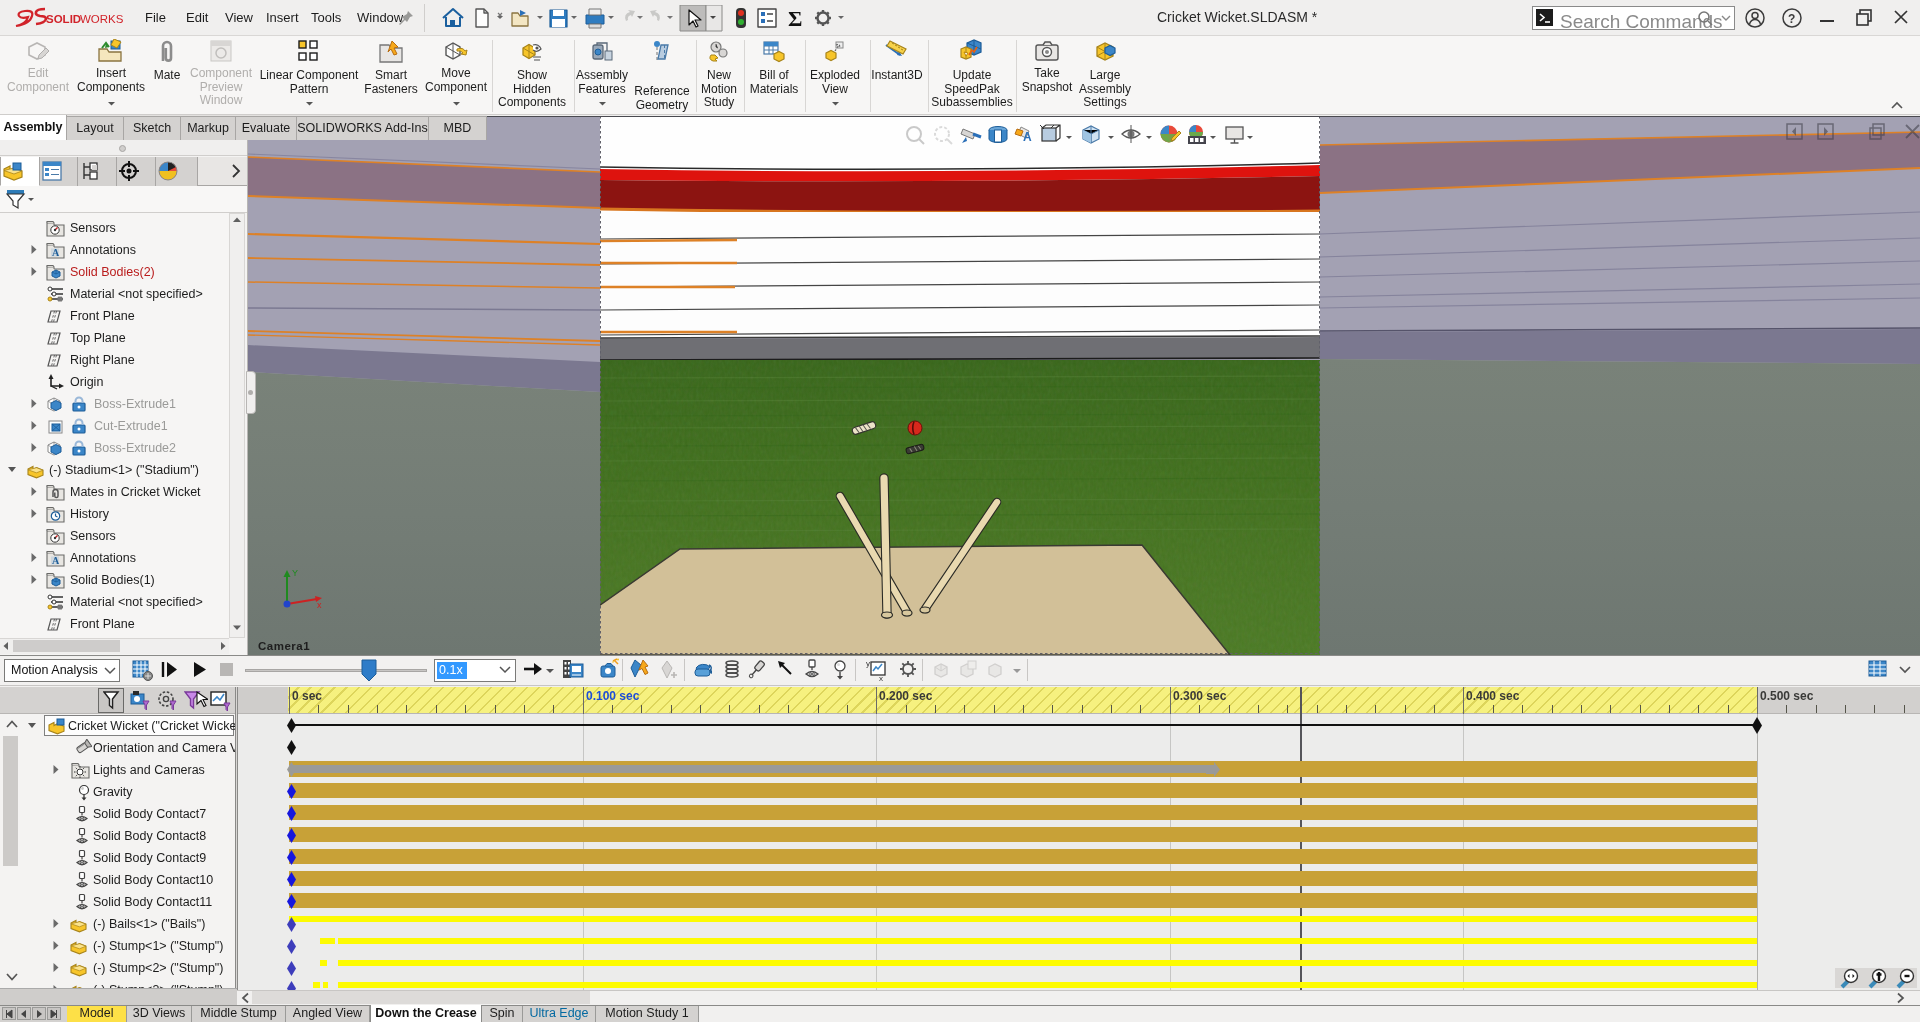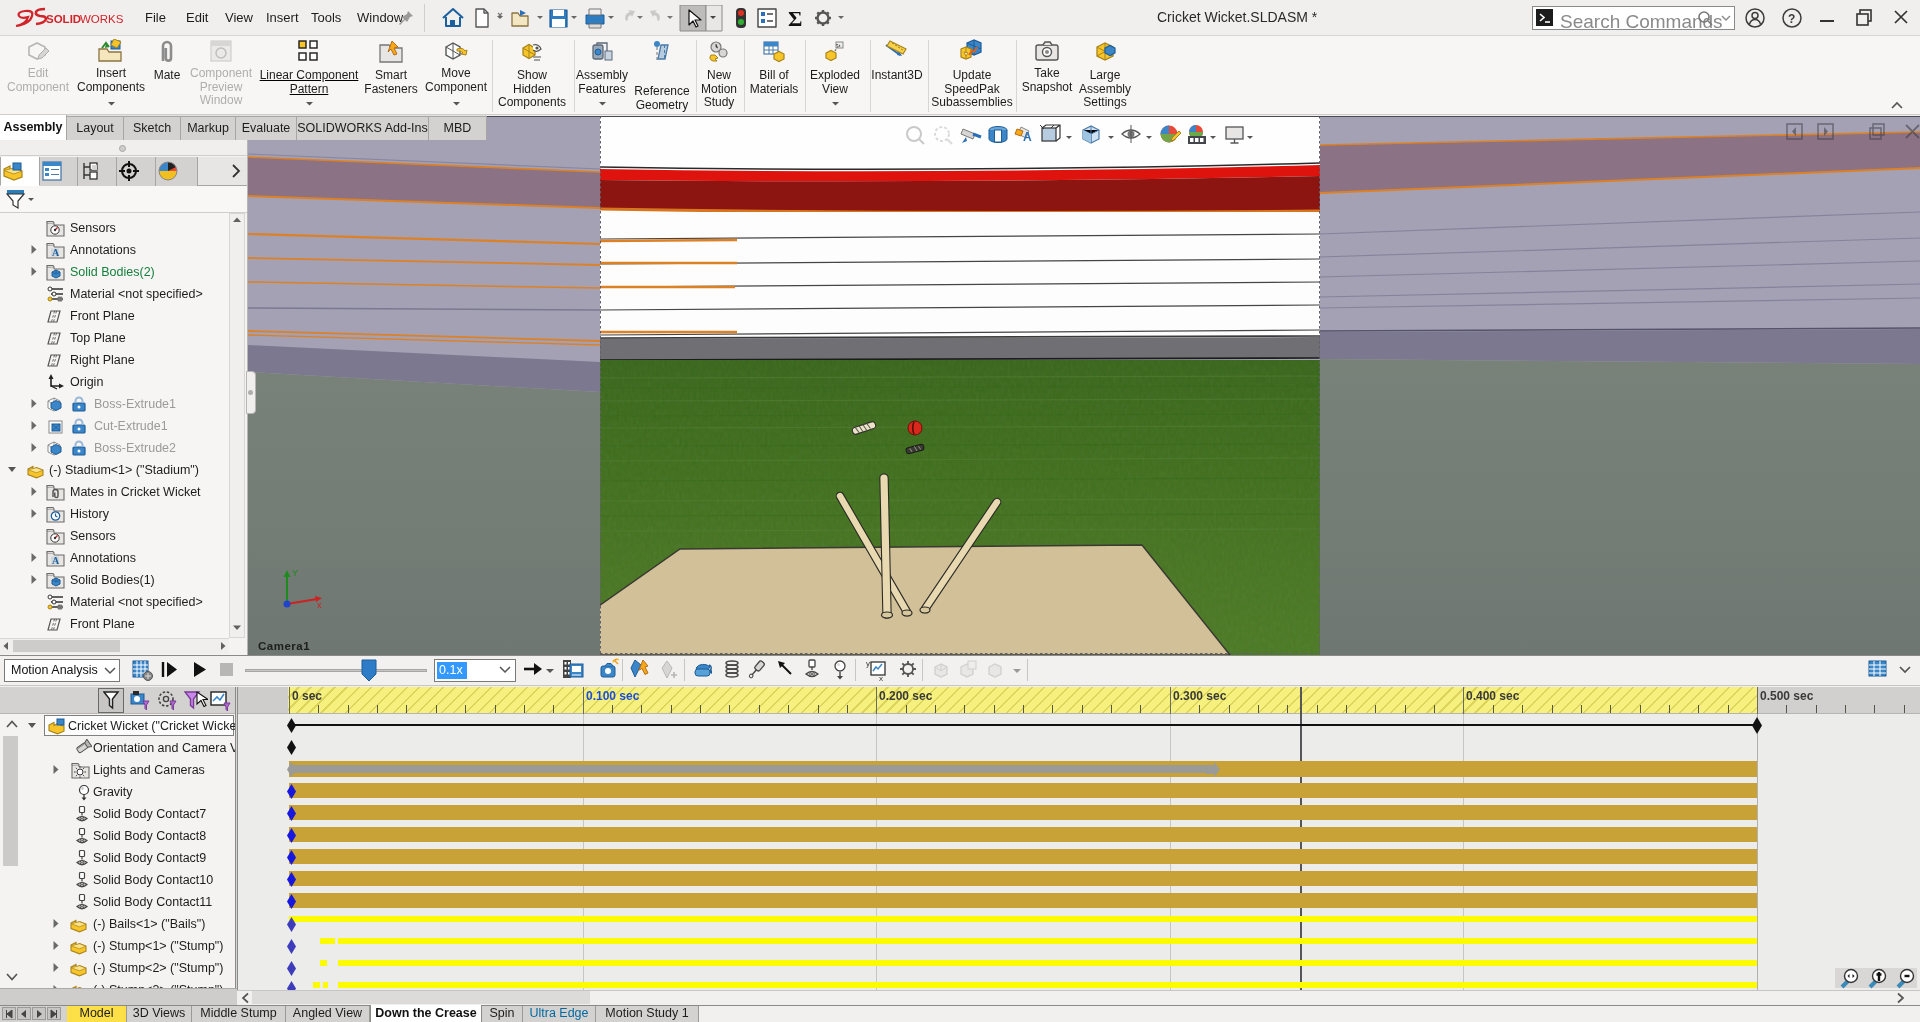--- a/index.html
+++ b/index.html
@@ -132,21 +132,21 @@
 <div style="font-size:12px;line-height:13.5px;color:#1c1c1c;margin-top:0px;">Mate</div>
 </div>
 <div class="abs" style="left:176px;top:38px;width:90px;height:72px;text-align:center;">
 <div style="display:inline-block;margin-top:1px;"><svg width="24" height="24" viewBox="0 0 24 24">
         <rect x="2" y="2" width="20" height="20" fill="#eceae8" stroke="#c9c7c5"></rect>
         <rect x="2" y="2" width="20" height="5" fill="#d8d6d4"></rect>
         <circle cx="12" cy="14" r="5" fill="none" stroke="#c0bebc" stroke-width="1.5"></circle>
       </svg></div>
 <div style="font-size:12px;line-height:13.5px;color:#b0aeac;margin-top:0px;">Component<br>Preview<br>Window</div>
 </div>
-<div class="abs" style="left:249px;top:38px;width:120px;height:72px;text-align:center;text-decoration:underline;">
+<div class="abs" style="left:249px;top:38px;width:120px;height:72px;text-align:center;">
 <div style="display:inline-block;margin-top:1px;"><svg width="26" height="26" viewBox="0 0 26 26">
         <g stroke="#1c1c1c" stroke-width="1.4">
           <rect x="3" y="2" width="7" height="7" fill="#f7c52a"></rect>
           <rect x="14" y="2" width="7" height="7" fill="#fff"></rect>
           <rect x="3" y="14" width="7" height="7" fill="#fff"></rect>
           <rect x="14" y="14" width="7" height="7" fill="#fff"></rect>
         </g>
       </svg></div>
 <div style="font-size:12px;line-height:13.5px;color:#1c1c1c;margin-top:0px;">Linear Component<br>Pattern</div>
 </div>
@@ -579,21 +579,21 @@
 <div class="tx" style="left:70px;top:30px;font-size:12.5px;color:#1c1c1c;">Annotations</div>
 <svg class="abs" style="left:30px;top:53px" width="8" height="11">
       <path d="M1.5 1 l5 4.5 -5 4.5z" fill="#6a6a6a"></path>
     </svg>
 <svg class="abs" style="left:46px;top:50px" width="19" height="18" viewBox="0 0 19 18">
       <path d="M1 4 h6 l1.5 2 H18 v11 H1z" fill="#e8e6e2" stroke="#6a6a68" stroke-width="1.1"></path>
       <path d="M1 4 v-1.5 h6 l1.5 2" fill="#d8d6d2" stroke="#6a6a68" stroke-width="1.1"></path>
       <path d="M6 9 l4 -2 4 2 v4 l-4 2 -4 -2z" fill="#3b86c8" stroke="#1d5d98"></path>
       <path d="M10 7 v4 M6 9 l4 2 4 -2" stroke="#1d5d98" stroke-width="0.8" fill="none"></path>
     </svg>
-<div class="tx" style="left:70px;top:52px;font-size:12.5px;color:#15803d;">Solid Bodies(2)</div>
+<div class="tx" style="left:70px;top:52px;font-size:12.5px;color:#b91c1c;">Solid Bodies(2)</div>
 <svg class="abs" style="left:46px;top:72px" width="19" height="18" viewBox="0 0 19 18">
       <g stroke="#333" stroke-width="1.3">
         <path d="M5 4 h12 M5 9 h12 M5 14 h12"></path>
       </g>
       <circle cx="4" cy="4" r="2" fill="#fff" stroke="#333"></circle>
       <circle cx="8" cy="9" r="2" fill="#fff" stroke="#333"></circle>
       <circle cx="4" cy="14" r="2" fill="#f7c52a" stroke="#a8841a"></circle>
       <path d="M12 12 l4 4 m0 -4 l-4 4" stroke="#555" stroke-width="1.2"></path>
       <circle cx="14" cy="14" r="2.6" fill="#777"></circle>
     </svg>

